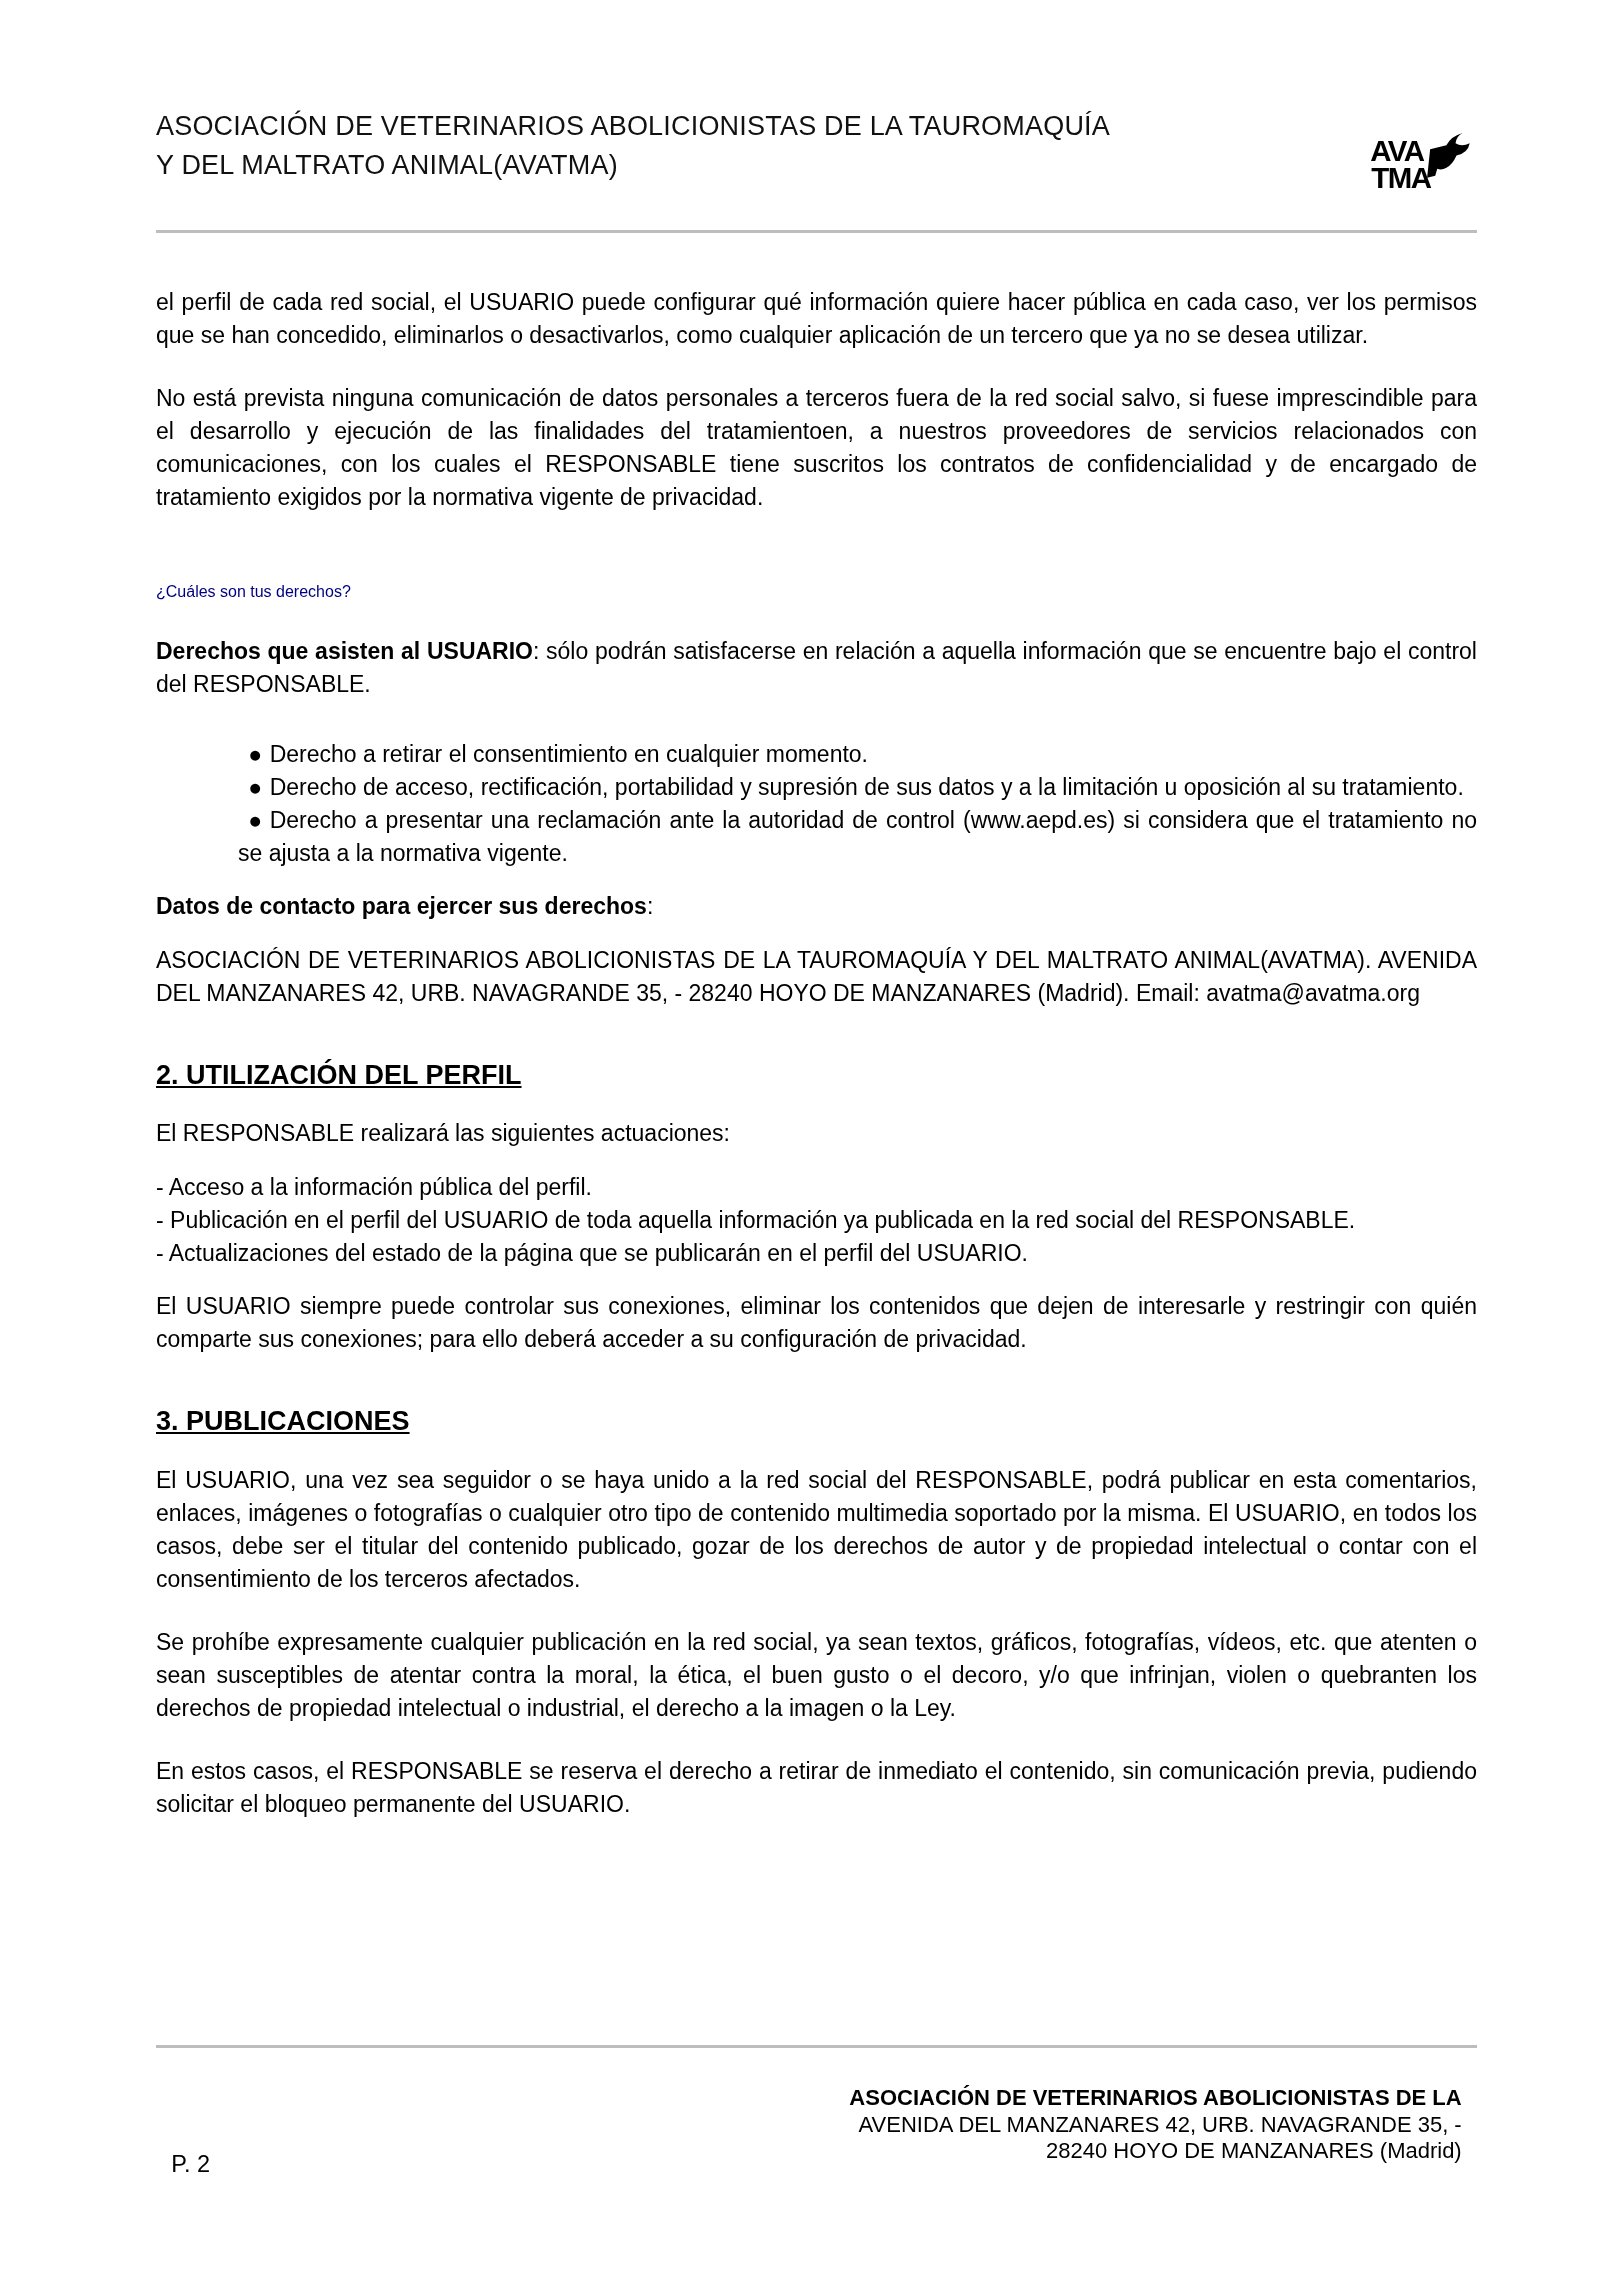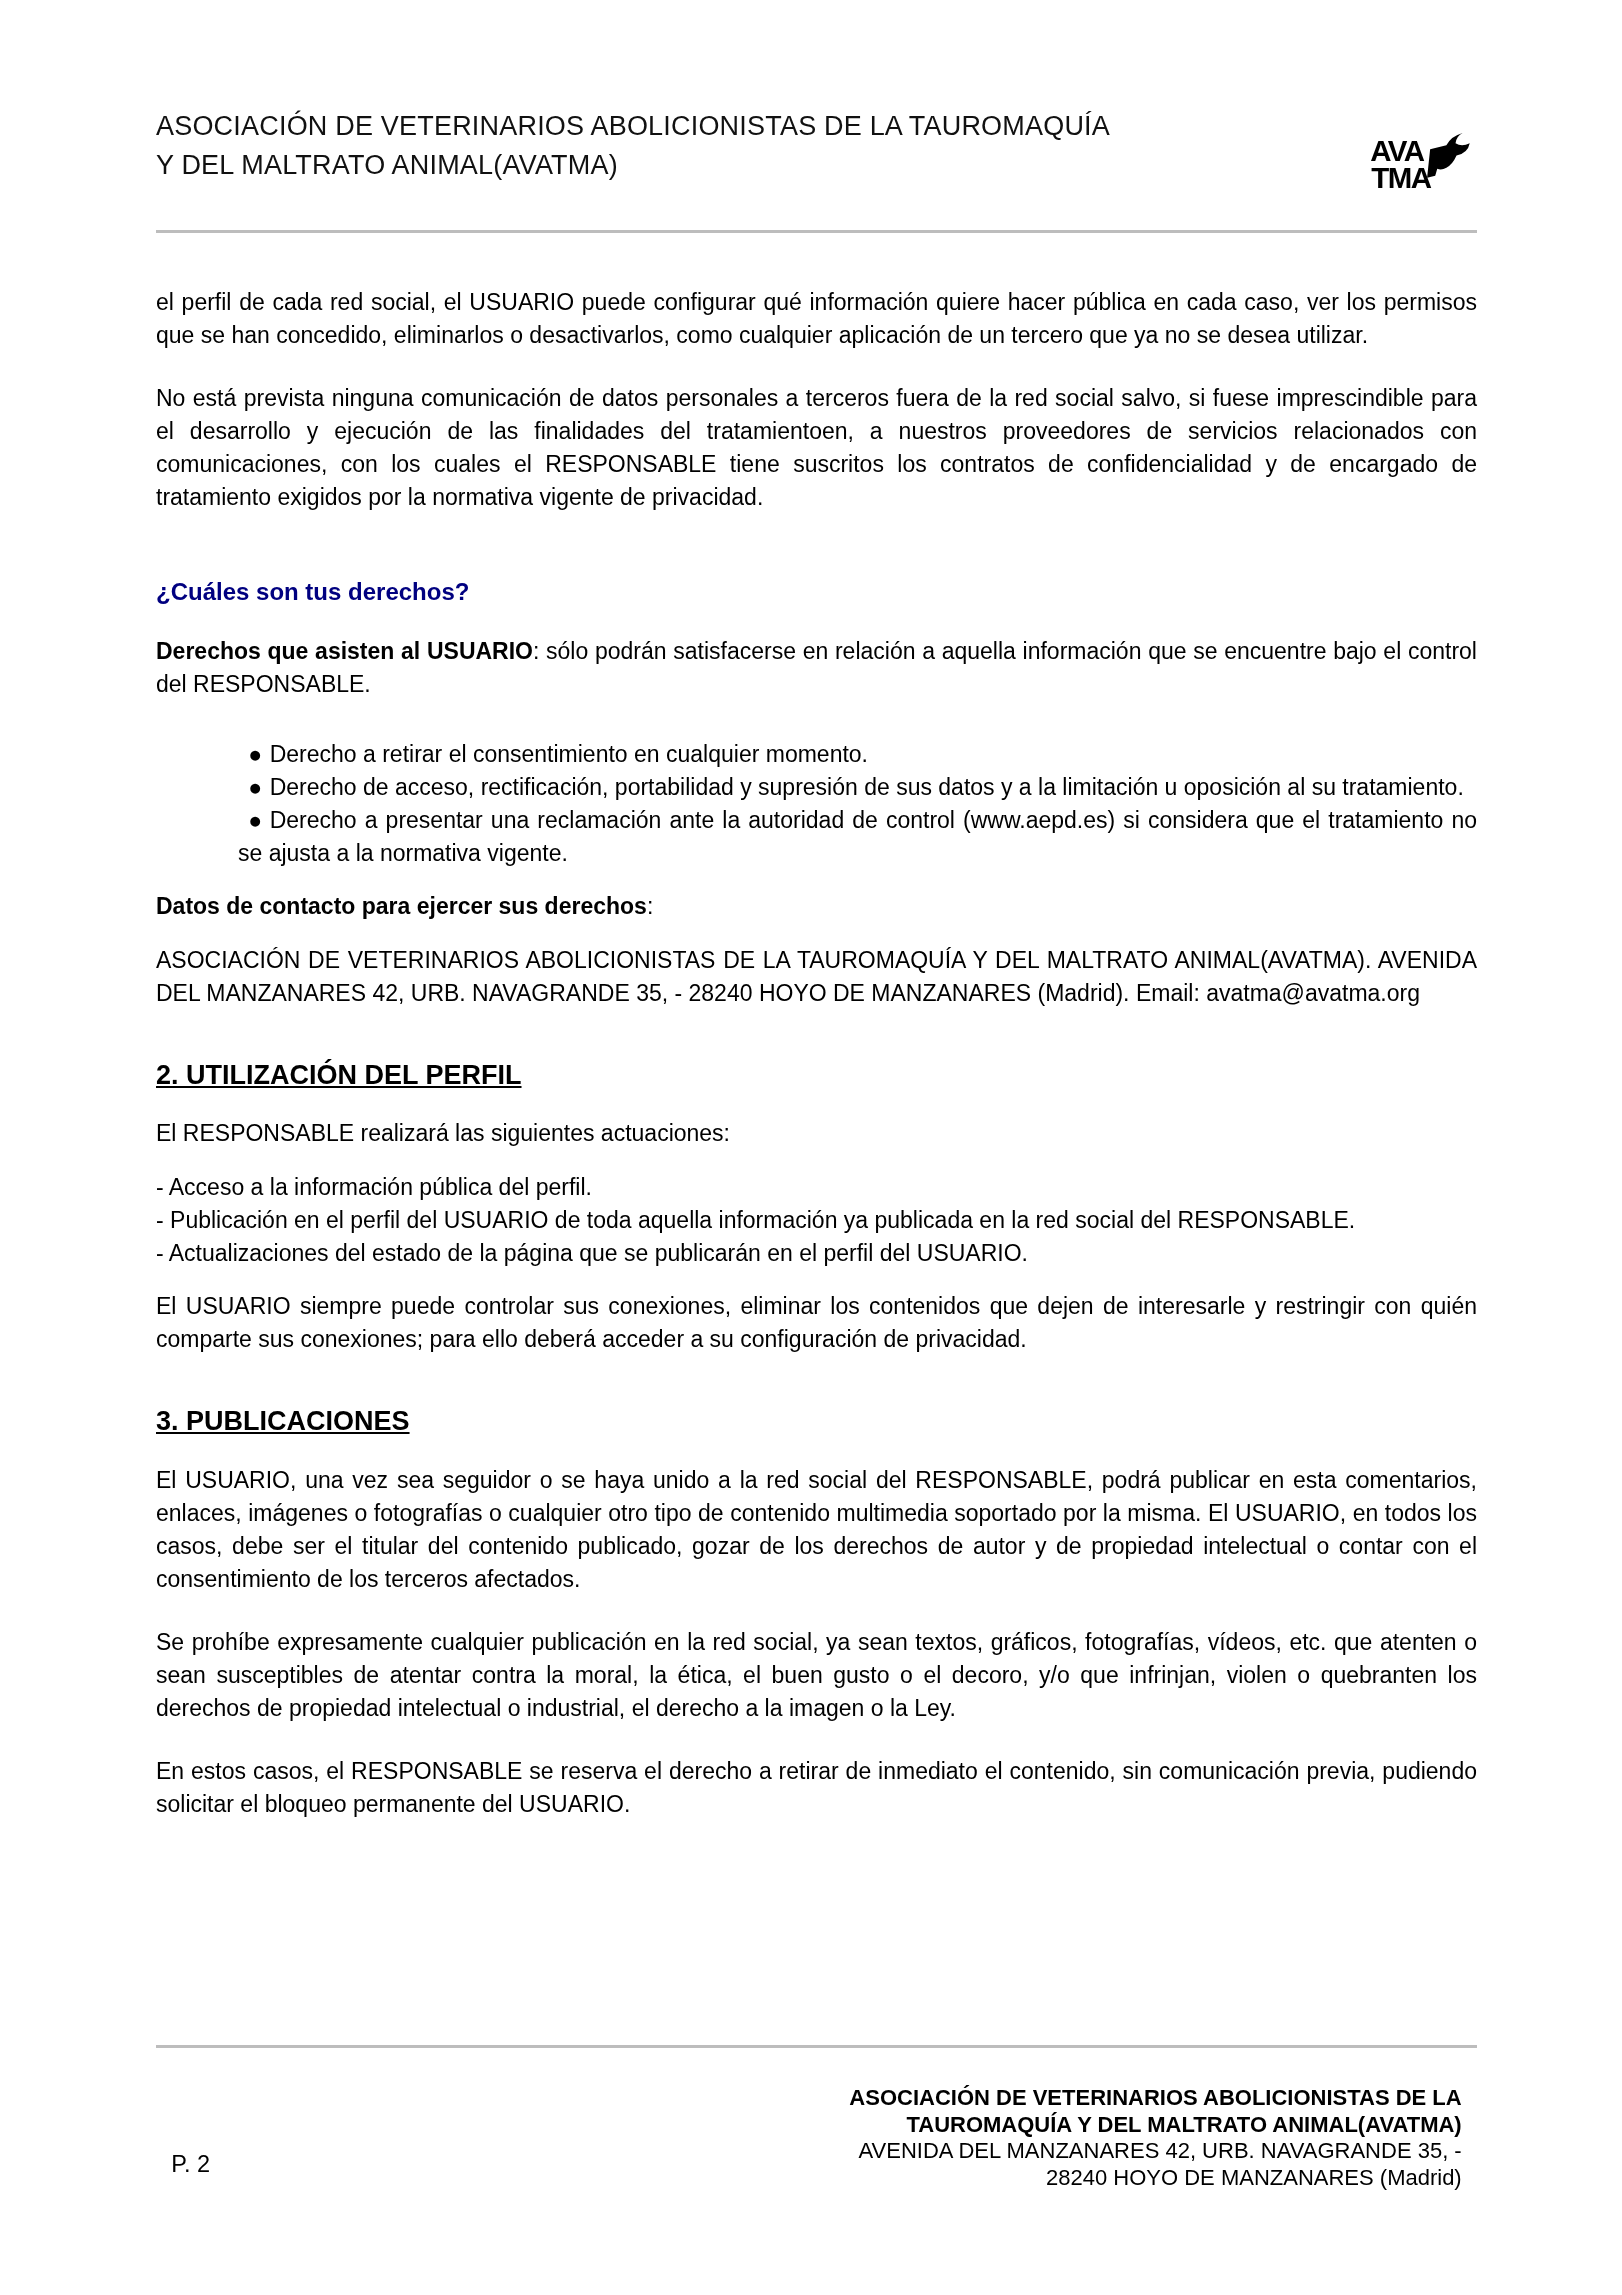--- a/index.html
+++ b/index.html
@@ -13,21 +13,21 @@
     .logo { position: absolute; right: 5.1px; top: 18px; width: 102px; height: 66px; }
     .rule { position: absolute; left: 156px; width: 1321px; height: 2.6px; background: #bdbdbd; }
     .rule.top { top: 230px; }
     .rule.bottom { top: 2045px; }
 
     .content { position: absolute; left: 156px; top: 286px; width: 1321px;
       font-size: 23px; line-height: 33px; text-align: justify; }
     .content p { margin: 0; }
     .gap-1 { height: 30px; }
     .gap-2 { height: 61px; }
-    .q-heading { font-weight: bold; color: #000080; font-size: 24px; line-height: 33px; }
+    .q-heading { font-weight: normal; color: #000080; font-size: 16px; line-height: 33px; }
     .sec-heading { font-weight: bold; font-size: 27px; line-height: 33px; text-decoration: underline; }
     b { font-weight: bold; }
     ul.rights { list-style: none; margin: 0; padding: 0 0 0 82px; }
     ul.rights li { position: relative; text-indent: 0; }
     ul.rights li .bullet { display: inline-block; width: 21.5px; text-indent: 0; margin-left: 0; }
     .dash-list div { text-align: left; }
 
     .footer { position: absolute; left: 156px; top: 2085px; width: 1321px; height: 133px; }
     .page-num { position: absolute; left: 15.3px; top: 66px; font-size: 23.5px; }
     .footer-block { position: absolute; right: 15.3px; top: 0; text-align: right; font-size: 22px; line-height: 26.6px; }
@@ -94,18 +94,17 @@
   <div class="gap-1"></div>
   <p>En estos casos, el RESPONSABLE se reserva el derecho a retirar de inmediato el contenido, sin comunicación previa, pudiendo solicitar el bloqueo permanente del USUARIO.</p>
 </main>
 
 <div class="rule bottom"></div>
 
 <footer class="footer">
   <div class="page-num">P. 2</div>
   <div class="footer-block">
     <div class="b">ASOCIACIÓN DE VETERINARIOS ABOLICIONISTAS DE LA</div>
-    <div class="b">TAUROMAQUÍA Y DEL MALTRATO ANIMAL(AVATMA)</div>
     <div>AVENIDA DEL MANZANARES 42, URB. NAVAGRANDE 35, -</div>
     <div>28240 HOYO DE MANZANARES (Madrid)</div>
   </div>
 </footer>
 
 
 </body></html>

